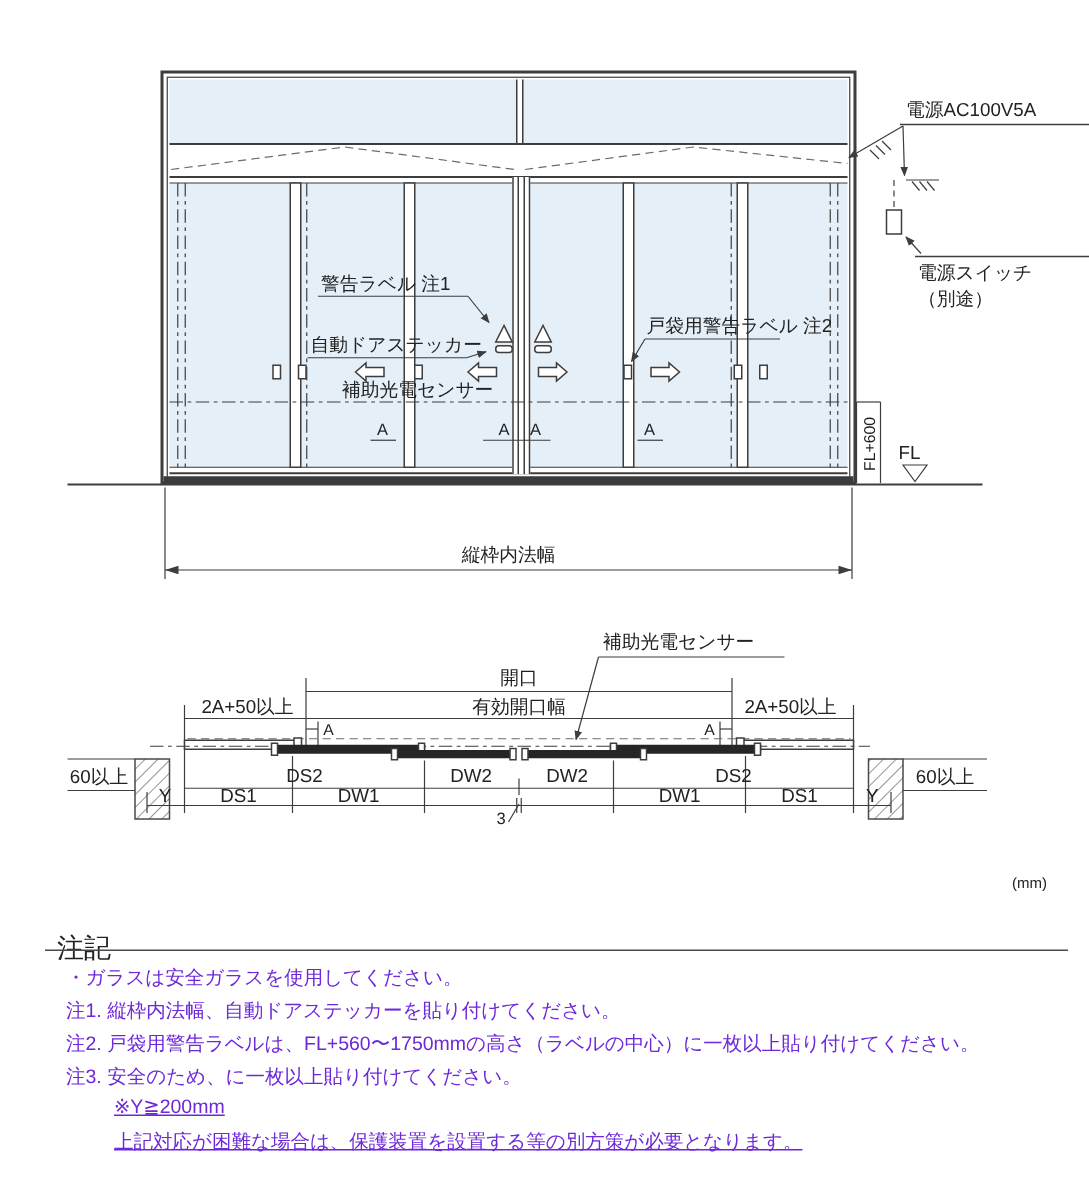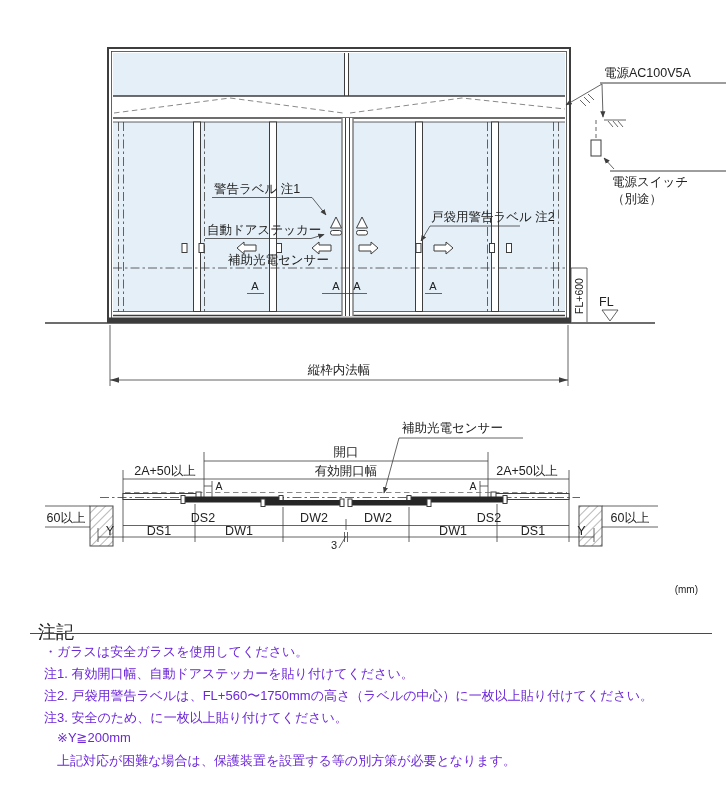--- a/index.html
+++ b/index.html
@@ -18,21 +18,21 @@
   .w2   { stroke-width:2; }
   .dd   { stroke-dasharray:9 3 2.5 3; }
   .dash { stroke-dasharray:5.5 3.5; stroke:#6b6b6b; }
   .fillw{ fill:#fff; stroke:var(--line); stroke-width:1; }
   .glass{ fill:var(--glass); }
   .darkbar { fill:#262626; stroke:#262626; }
   .units { position:absolute; right:28px; top:584px; font-size:10px; }
   .notes-heading { position:absolute; left:38px; top:588px; font-size:18px;margin-top:32px; }
   .notes-rule { position:absolute; left:30px; top:633px; width:682px; border-top:1.5px solid #4a4a4a; }
   .note-line { position:absolute; left:44px; font-size:13px; white-space:nowrap; color:#6d28d9; }
-  .note-line.indent { left:57px; }
+  .note-line.indent { left:76px;text-decoration:underline; }
 </style>
 </head>
 <body>
 
 
 
 <svg width="726" height="560" viewBox="0 0 726 560">
   <defs>
     <marker id="arr" viewBox="0 0 10 10" refX="9" refY="5" markerWidth="8" markerHeight="8" orient="auto">
       <path d="M0,1 L10,5 L0,9 z" fill="#3d3d3d"></path>
@@ -283,20 +283,20 @@
       </g>
     </g>
   </g>
 </svg>
 
 
 <div class="units">(mm)</div>
 <div class="notes-heading">注記</div>
 <div class="notes-rule"></div>
 <div class="note-line" style="top:643px">・ガラスは安全ガラスを使用してください。</div>
-<div class="note-line" style="top:665px">注1. 有効開口幅、自動ドアステッカーを貼り付けてください。</div>
+<div class="note-line" style="top:665px">注1. 縦枠内法幅、自動ドアステッカーを貼り付けてください。</div>
 <div class="note-line" style="top:687px">注2. 戸袋用警告ラベルは、FL+560〜1750mmの高さ（ラベルの中心）に一枚以上貼り付けてください。</div>
 <div class="note-line" style="top:709px">注3. 安全のため、に一枚以上貼り付けてください。</div>
 <div class="note-line indent" style="top:730px">※Y≧200mm</div>
 <div class="note-line indent" style="top:752px">上記対応が困難な場合は、保護装置を設置する等の別方策が必要となります。</div>
 
 
 
 
 </body></html>

